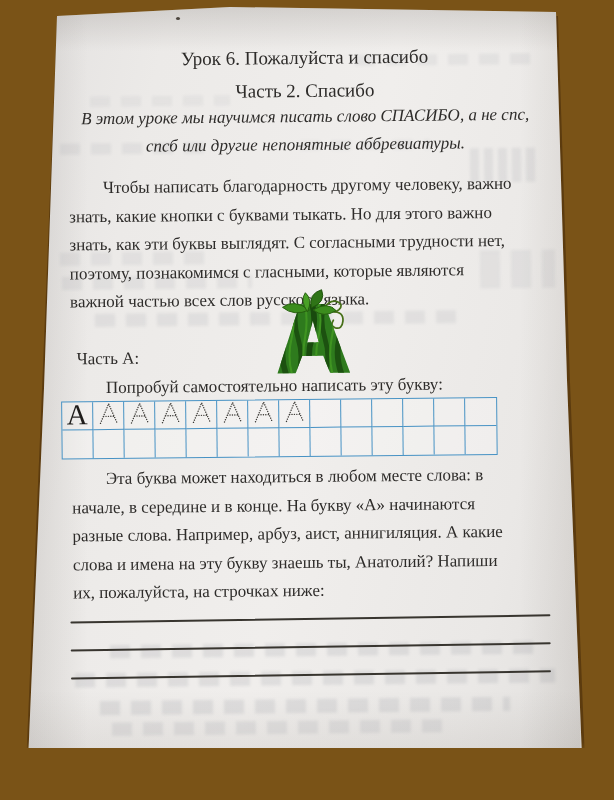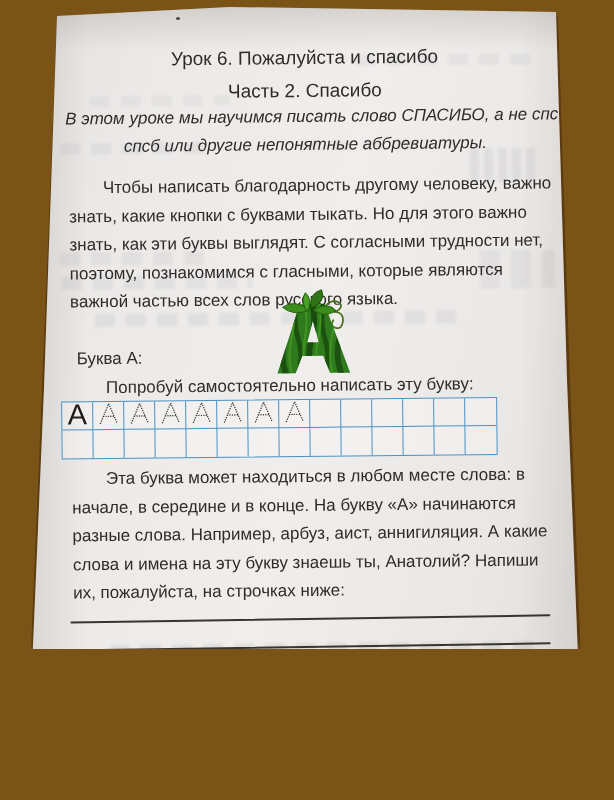--- a/index.html
+++ b/index.html
@@ -1,18 +1,18 @@
 <!DOCTYPE html>
 <html><head>
 <meta charset="utf-8">
 <style>
   html,body{margin:0;padding:0;background:#7a5317;}
   #canvas{
-    position:relative; width:614px; height:649px; overflow:hidden;
-    font-family:Liberation Sans, sans-serif;
+    position:relative; width:614px; height:748px; overflow:hidden;
+    font-family:Liberation Serif, serif;
     background:linear-gradient(165deg,#b07c35 0%,#a572a 18%,#9a6823 45%,#8f5f1d 75%,#855716 100%);
   }
   
   #paper-shadow{
     position:absolute; inset:0;
     clip-path:polygon(57px 20px,230px 11px,558px 16px,570px 382px,585px 761px,300px 770px,26px 767px,42px 390px);
     background:rgba(55,32,4,.45); filter:blur(5px);
   }
   
   #paper{
@@ -136,21 +136,21 @@
           <path d="M76 12 q7 20 1 40 q-5 20 3 40" fill="none" stroke="#1c5110" stroke-width="6"></path>
           <path d="M27 12 q5 20 0 40 q-5 20 1 40 M41 12 q4 20 0 40 q-4 20 1 40 M55 12 q5 20 0 40 q-5 20 1 40 M69 12 q5 20 0 40 q-4 20 1 40" fill="none" stroke="#3f9421" stroke-width="2.2"></path>
         </g>
 
         <path d="M46 22 q-16 -12 -28 -3 q12 10 28 3" fill="#3c8d1e" stroke="#265f10" stroke-width="1"></path>
         <path d="M48 20 q-3 -15 11 -19 q5 13 -11 19" fill="#2f7417" stroke="#1f520c" stroke-width="1"></path>
         <path d="M50 22 q15 -9 24 1 q-13 8 -24 -1" fill="#3c8d1e" stroke="#265f10" stroke-width="1"></path>
         <path d="M44 24 q-8 -12 -2 -20 q8 7 2 20" fill="#49a026" stroke="#265f10" stroke-width="1"></path>
       </svg>
 
-      <div id="letter-label">Буква А:</div>
+      <div id="letter-label">Часть А:</div>
       <div id="prompt">Попробуй самостоятельно написать эту букву:</div>
 
       <div id="grid">
           <div class="cell">
             <span class="solidA">А</span>
           </div>
           <div class="cell">
             <svg class="dotA" viewBox="0 0 26 28">
               <path d="M4 24 L13 3 L22 24 M7.4 16.5 L18.6 16.5" fill="none" stroke="#3a3834" stroke-width="1.5" stroke-dasharray="0.1 2.5" stroke-linecap="round"></path>
             </svg>

